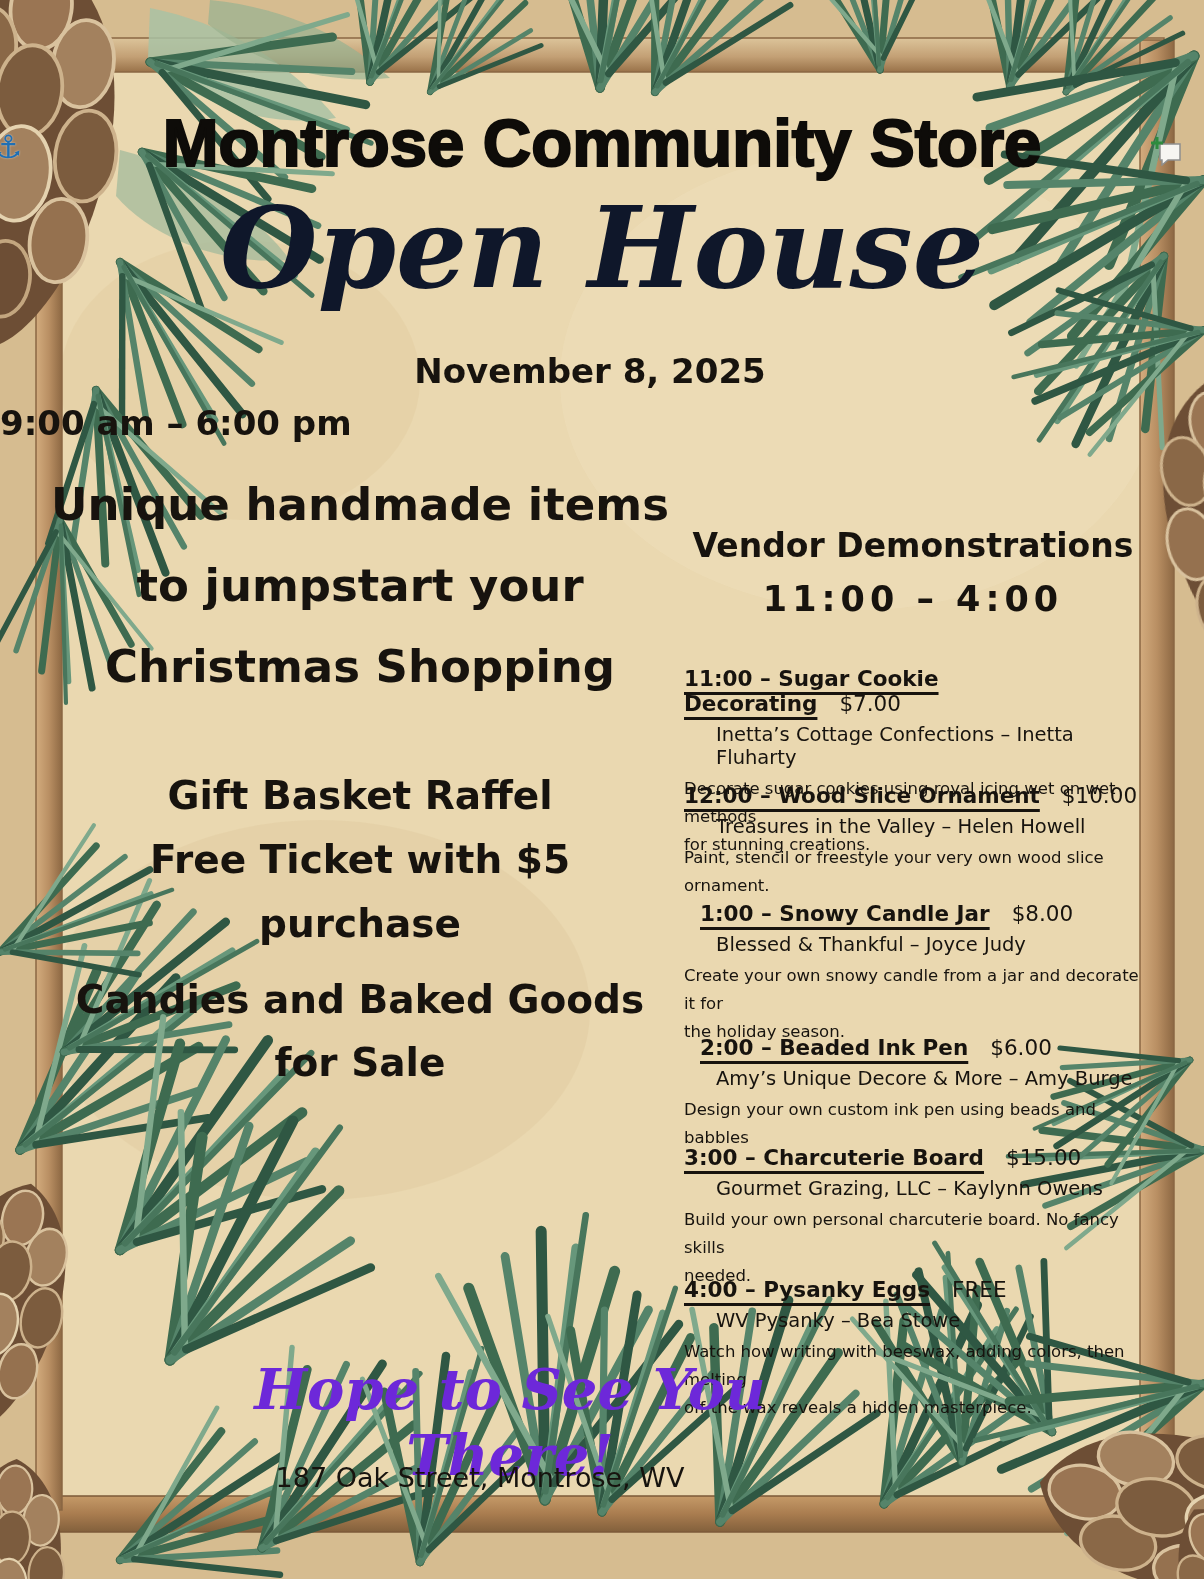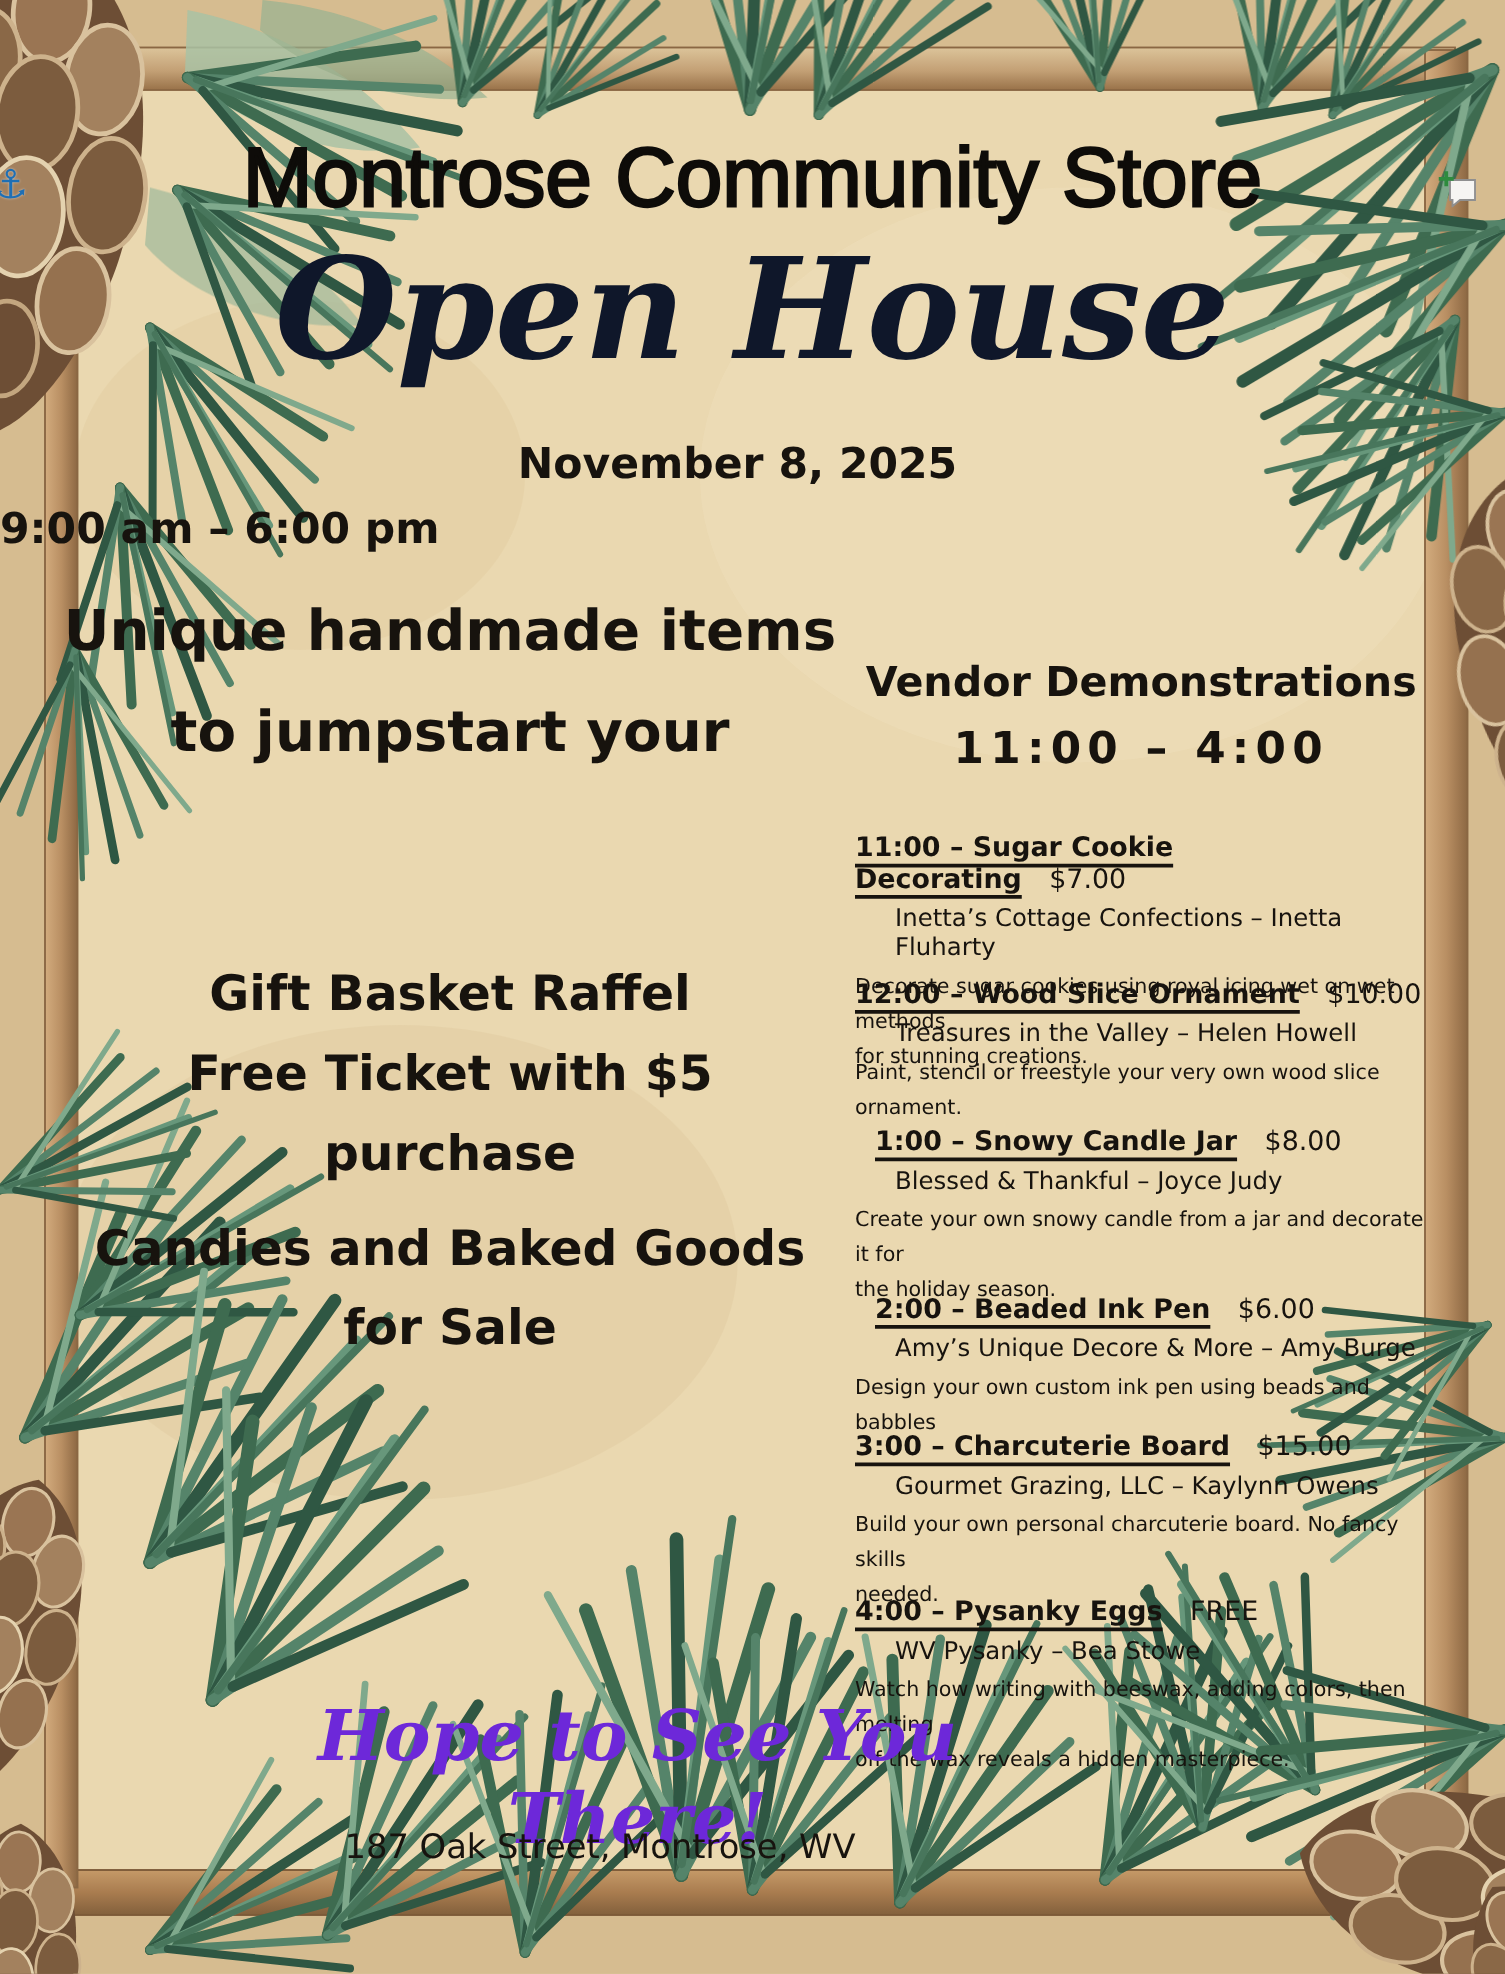--- a/index.html
+++ b/index.html
@@ -9,21 +9,21 @@
     font-family:"DejaVu Sans", sans-serif;
     color:#17130e;
   }
   #bg-svg{position:absolute;left:0;top:0;width:1204px;height:1579px;z-index:0;}
   .layer{position:absolute;z-index:2;}
 
   
   #store-title{
     left:0;top:104px;width:1204px;text-align:center;
     font-family:"Liberation Sans", sans-serif;
-    font-size:67px;font-weight:400;letter-spacing:0px;color:#0e0c09;
+    font-size:67px;font-weight:700;letter-spacing:0px;color:#0e0c09;
     -webkit-text-stroke:2.2px #0e0c09;
   }
   #event-title{
     left:0;top:178px;width:1204px;text-align:center;
     font-family:"DejaVu Serif", serif;font-style:italic;font-weight:700;
     font-size:112px;line-height:140px;color:#0f172a;
   }
   #event-date{left:0;top:351px;width:1180px;text-align:center;font-size:34px;font-weight:600;}
   #event-time{left:0;top:403px;width:1180px;font-size:34px;font-weight:600;}
 
@@ -190,20 +190,21 @@
 <div class="layer" id="paste-btn">
   <svg width="34" height="30" viewBox="0 0 34 30">
     <path d="M10,8 h20 v16 h-12 l-6,5 v-5 h-2 z" fill="#f6f5f2" stroke="#8f8f8f" stroke-width="1.5"></path>
     <path d="M7,1 v12 M1,7 h12" stroke="#2e8b3e" stroke-width="3"></path>
   </svg>
 </div>
 
 <div class="left-block" id="tagline">
   <div>Unique handmade items</div>
   <div>to jumpstart your</div>
+  <div>Christmas Shopping</div>
 </div>
 <div class="left-block" id="raffle">
   <div>Gift Basket Raffel</div>
   <div>Free Ticket with $5 purchase</div>
 </div>
 <div class="left-block" id="sale">
   <div>Candies and Baked Goods</div>
   <div>for Sale</div>
 </div>
 

